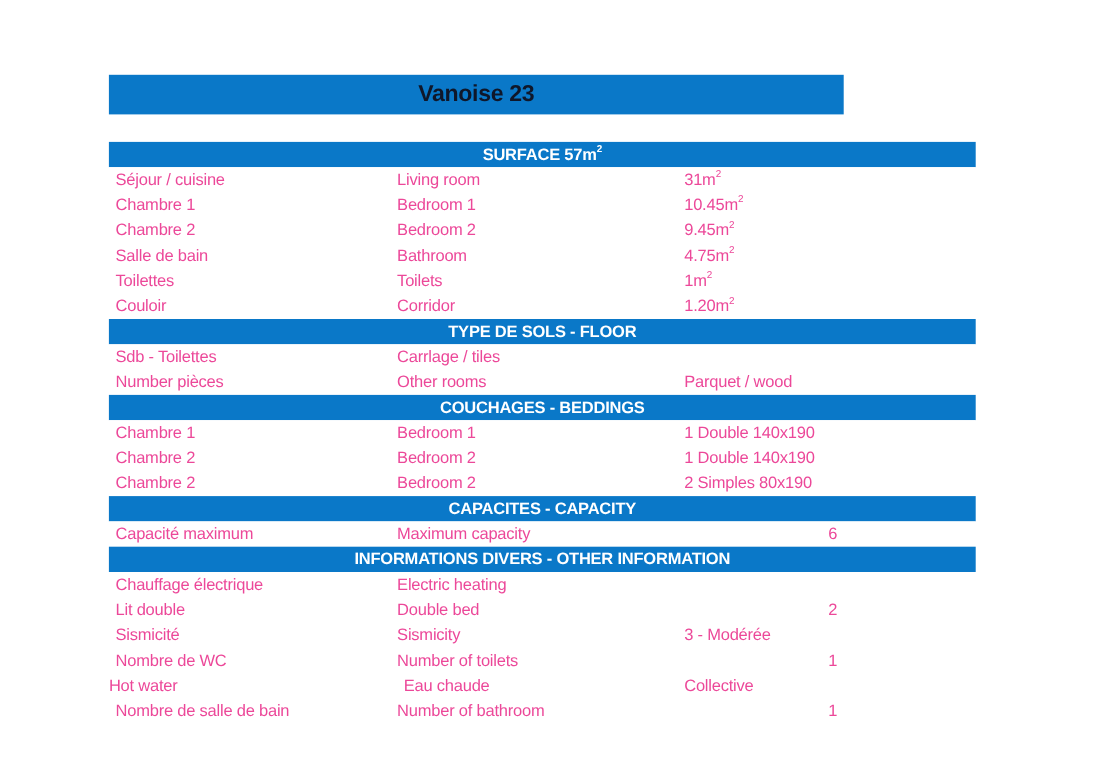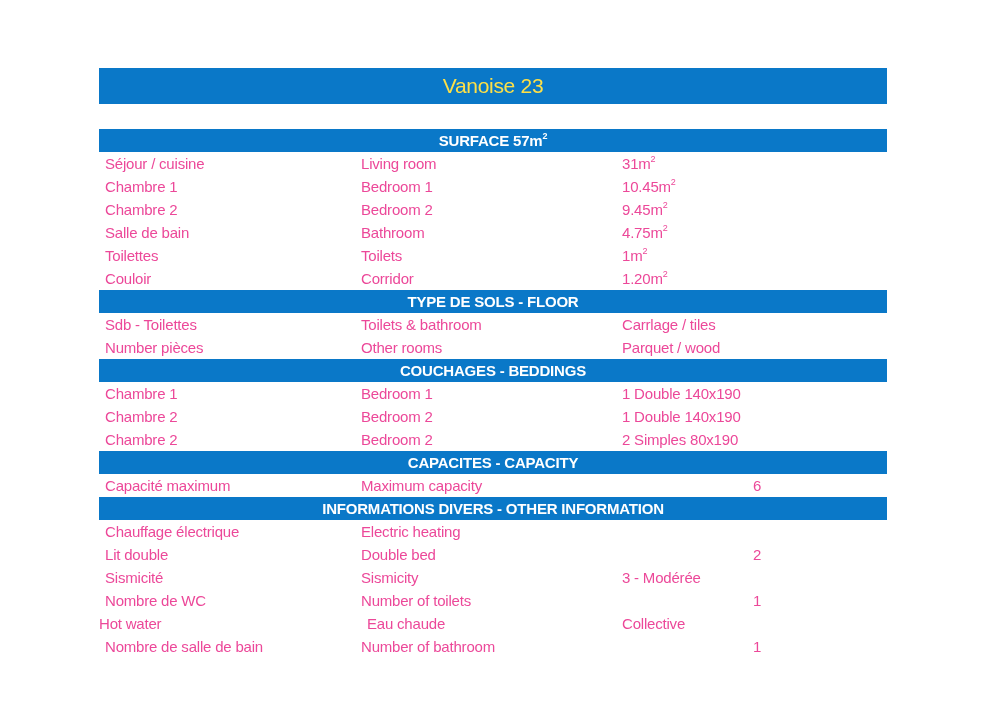--- a/index.html
+++ b/index.html
@@ -13,25 +13,25 @@
     width: 1000px;
     height: 705px;
     background: #ffffff;
     overflow: hidden;
     color: #1a1a1a;
   }
   .title-bar {
     position: absolute;
     left: 99px;
     top: 68px;
-    width: 788px;
+    width: 668px;
     height: 36px;
     background: #0a78c8;
-    color: #fde047;
-    font-weight: normal;
+    color: #0f172a;
+    font-weight: bold;
     font-size: 21px;
     letter-spacing: -0.3px;
     display: flex;
     align-items: center;
     justify-content: center;
     box-sizing: border-box;
   }
   .doc-table {
     position: absolute;
     left: 99px;
@@ -118,21 +118,20 @@
         <div class="cell c1">Couloir</div>
         <div class="cell c2">Corridor</div>
         <div class="cell c3">1.20m<sup>2</sup></div>
         <div class="cell c4"></div>
       </div>
       <div class="section-bar">
         <span>TYPE DE SOLS - FLOOR</span>
       </div>
       <div class="row">
         <div class="cell c1">Sdb - Toilettes</div>
-        <div class="cell c2">Toilets &amp; bathroom</div>
         <div class="cell c3">Carrlage / tiles</div>
         <div class="cell c4"></div>
       </div>
       <div class="row">
         <div class="cell c1">Number pièces</div>
         <div class="cell c2">Other rooms</div>
         <div class="cell c3">Parquet / wood</div>
         <div class="cell c4"></div>
       </div>
       <div class="section-bar">

